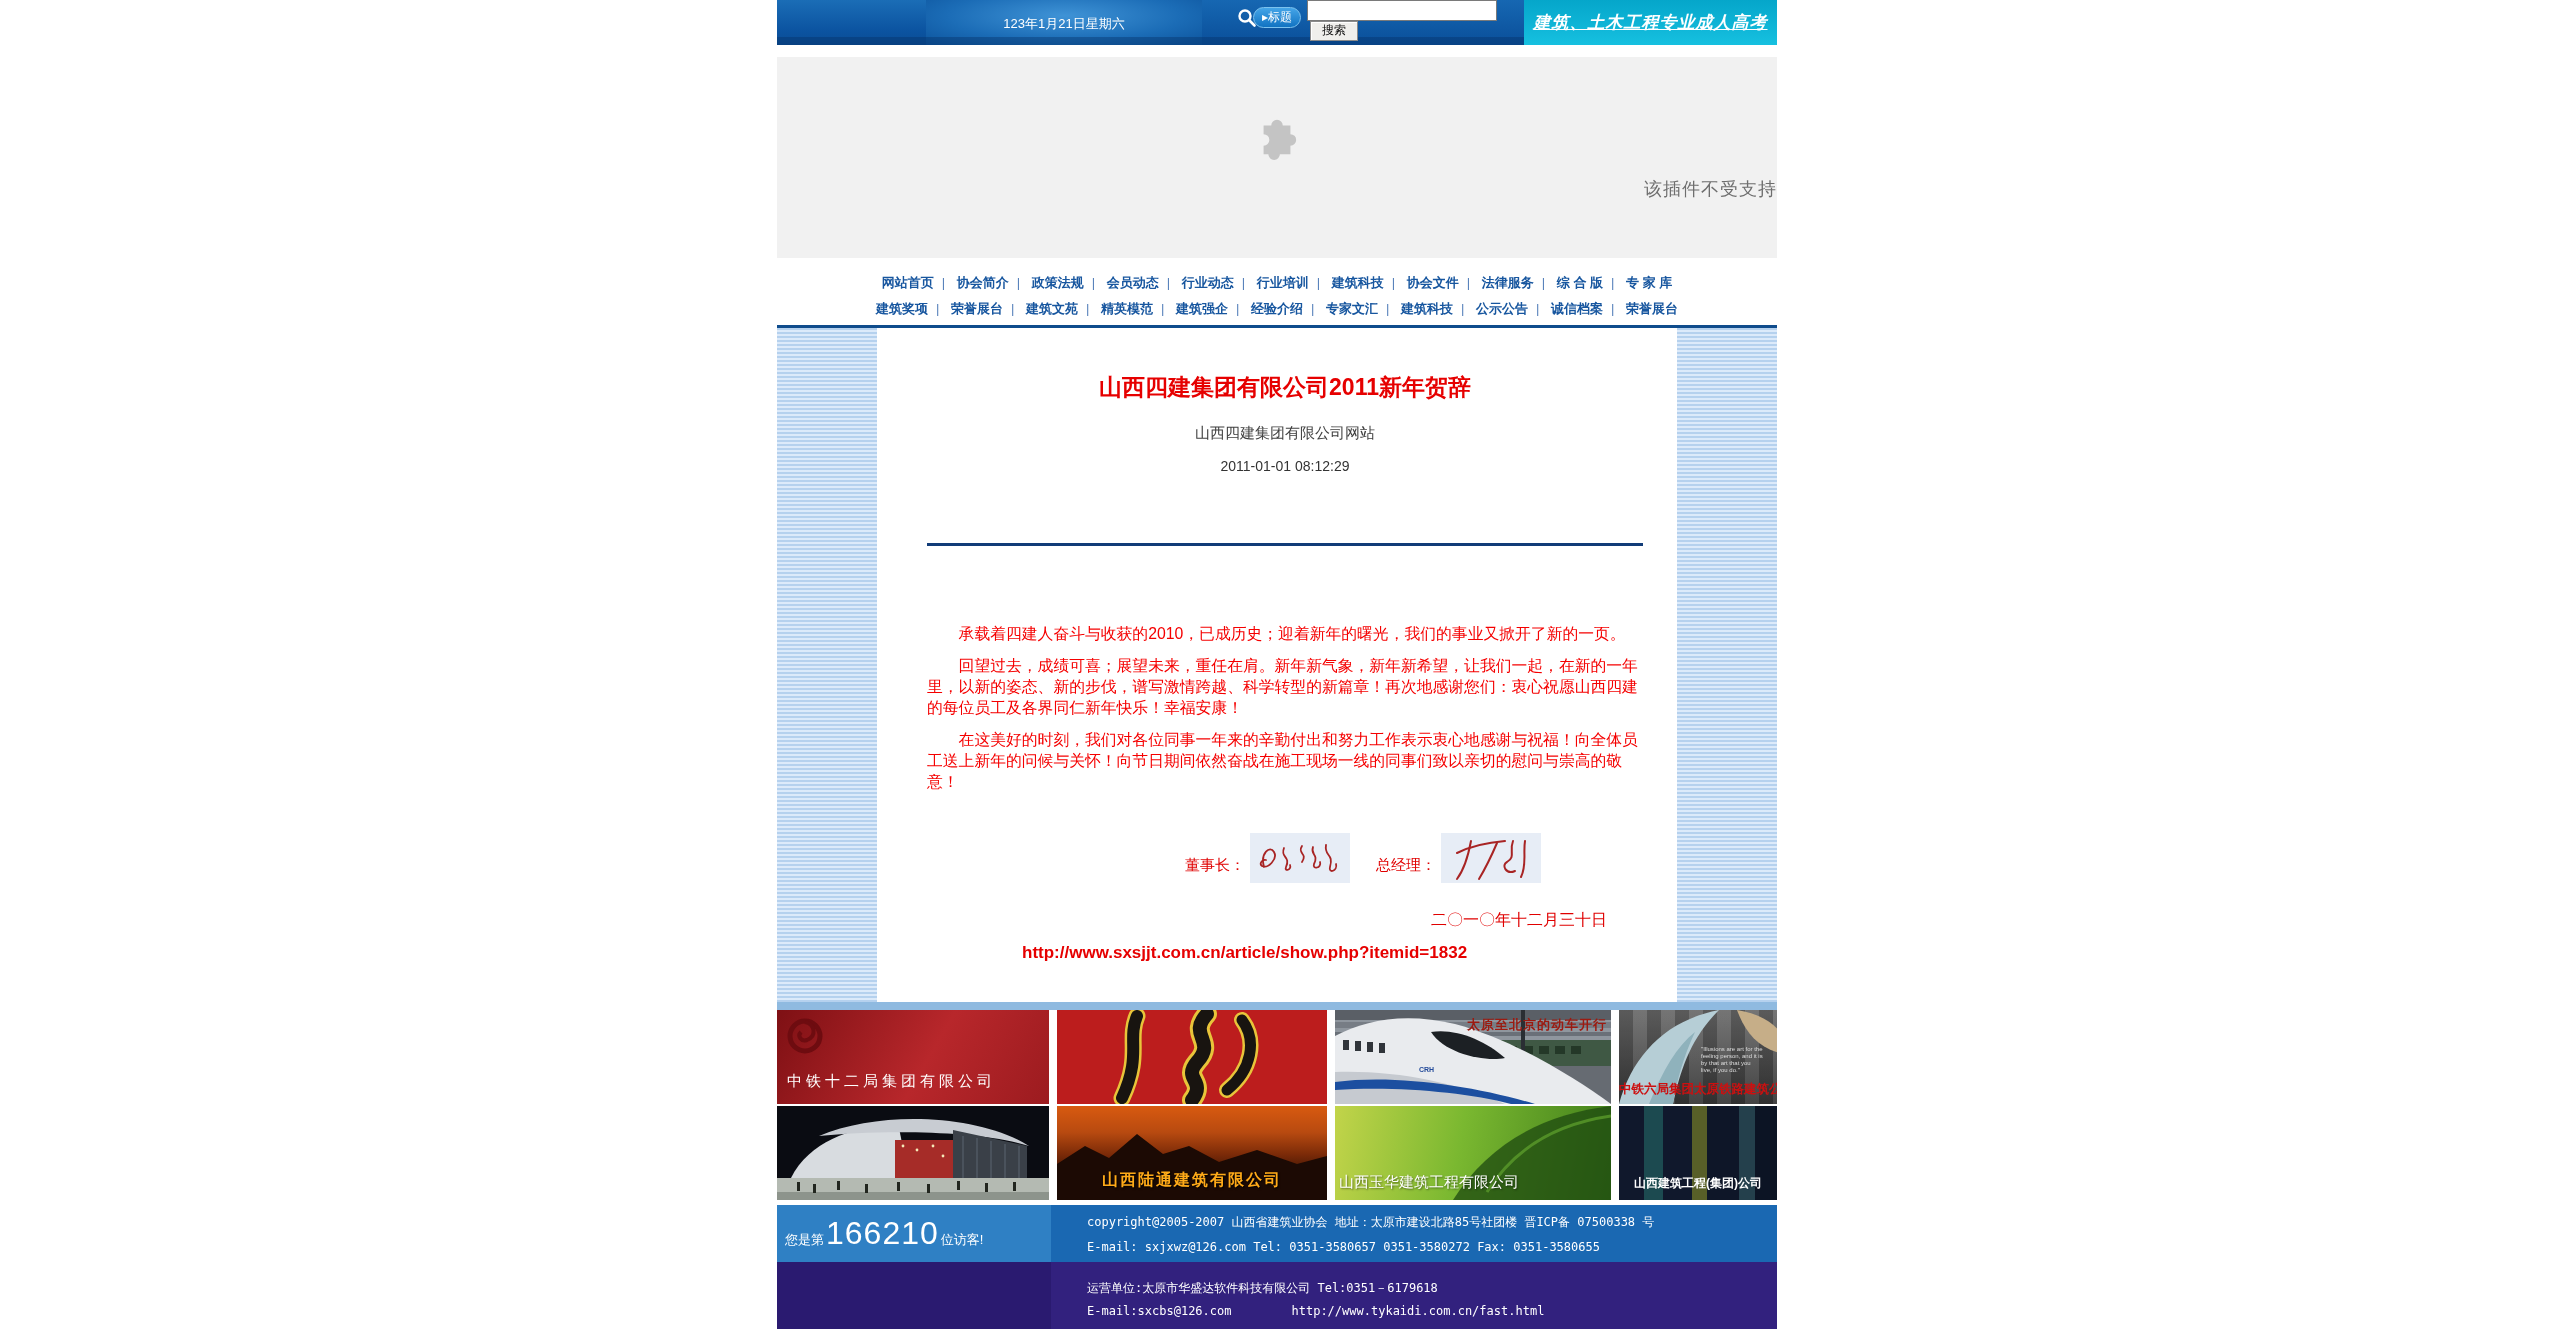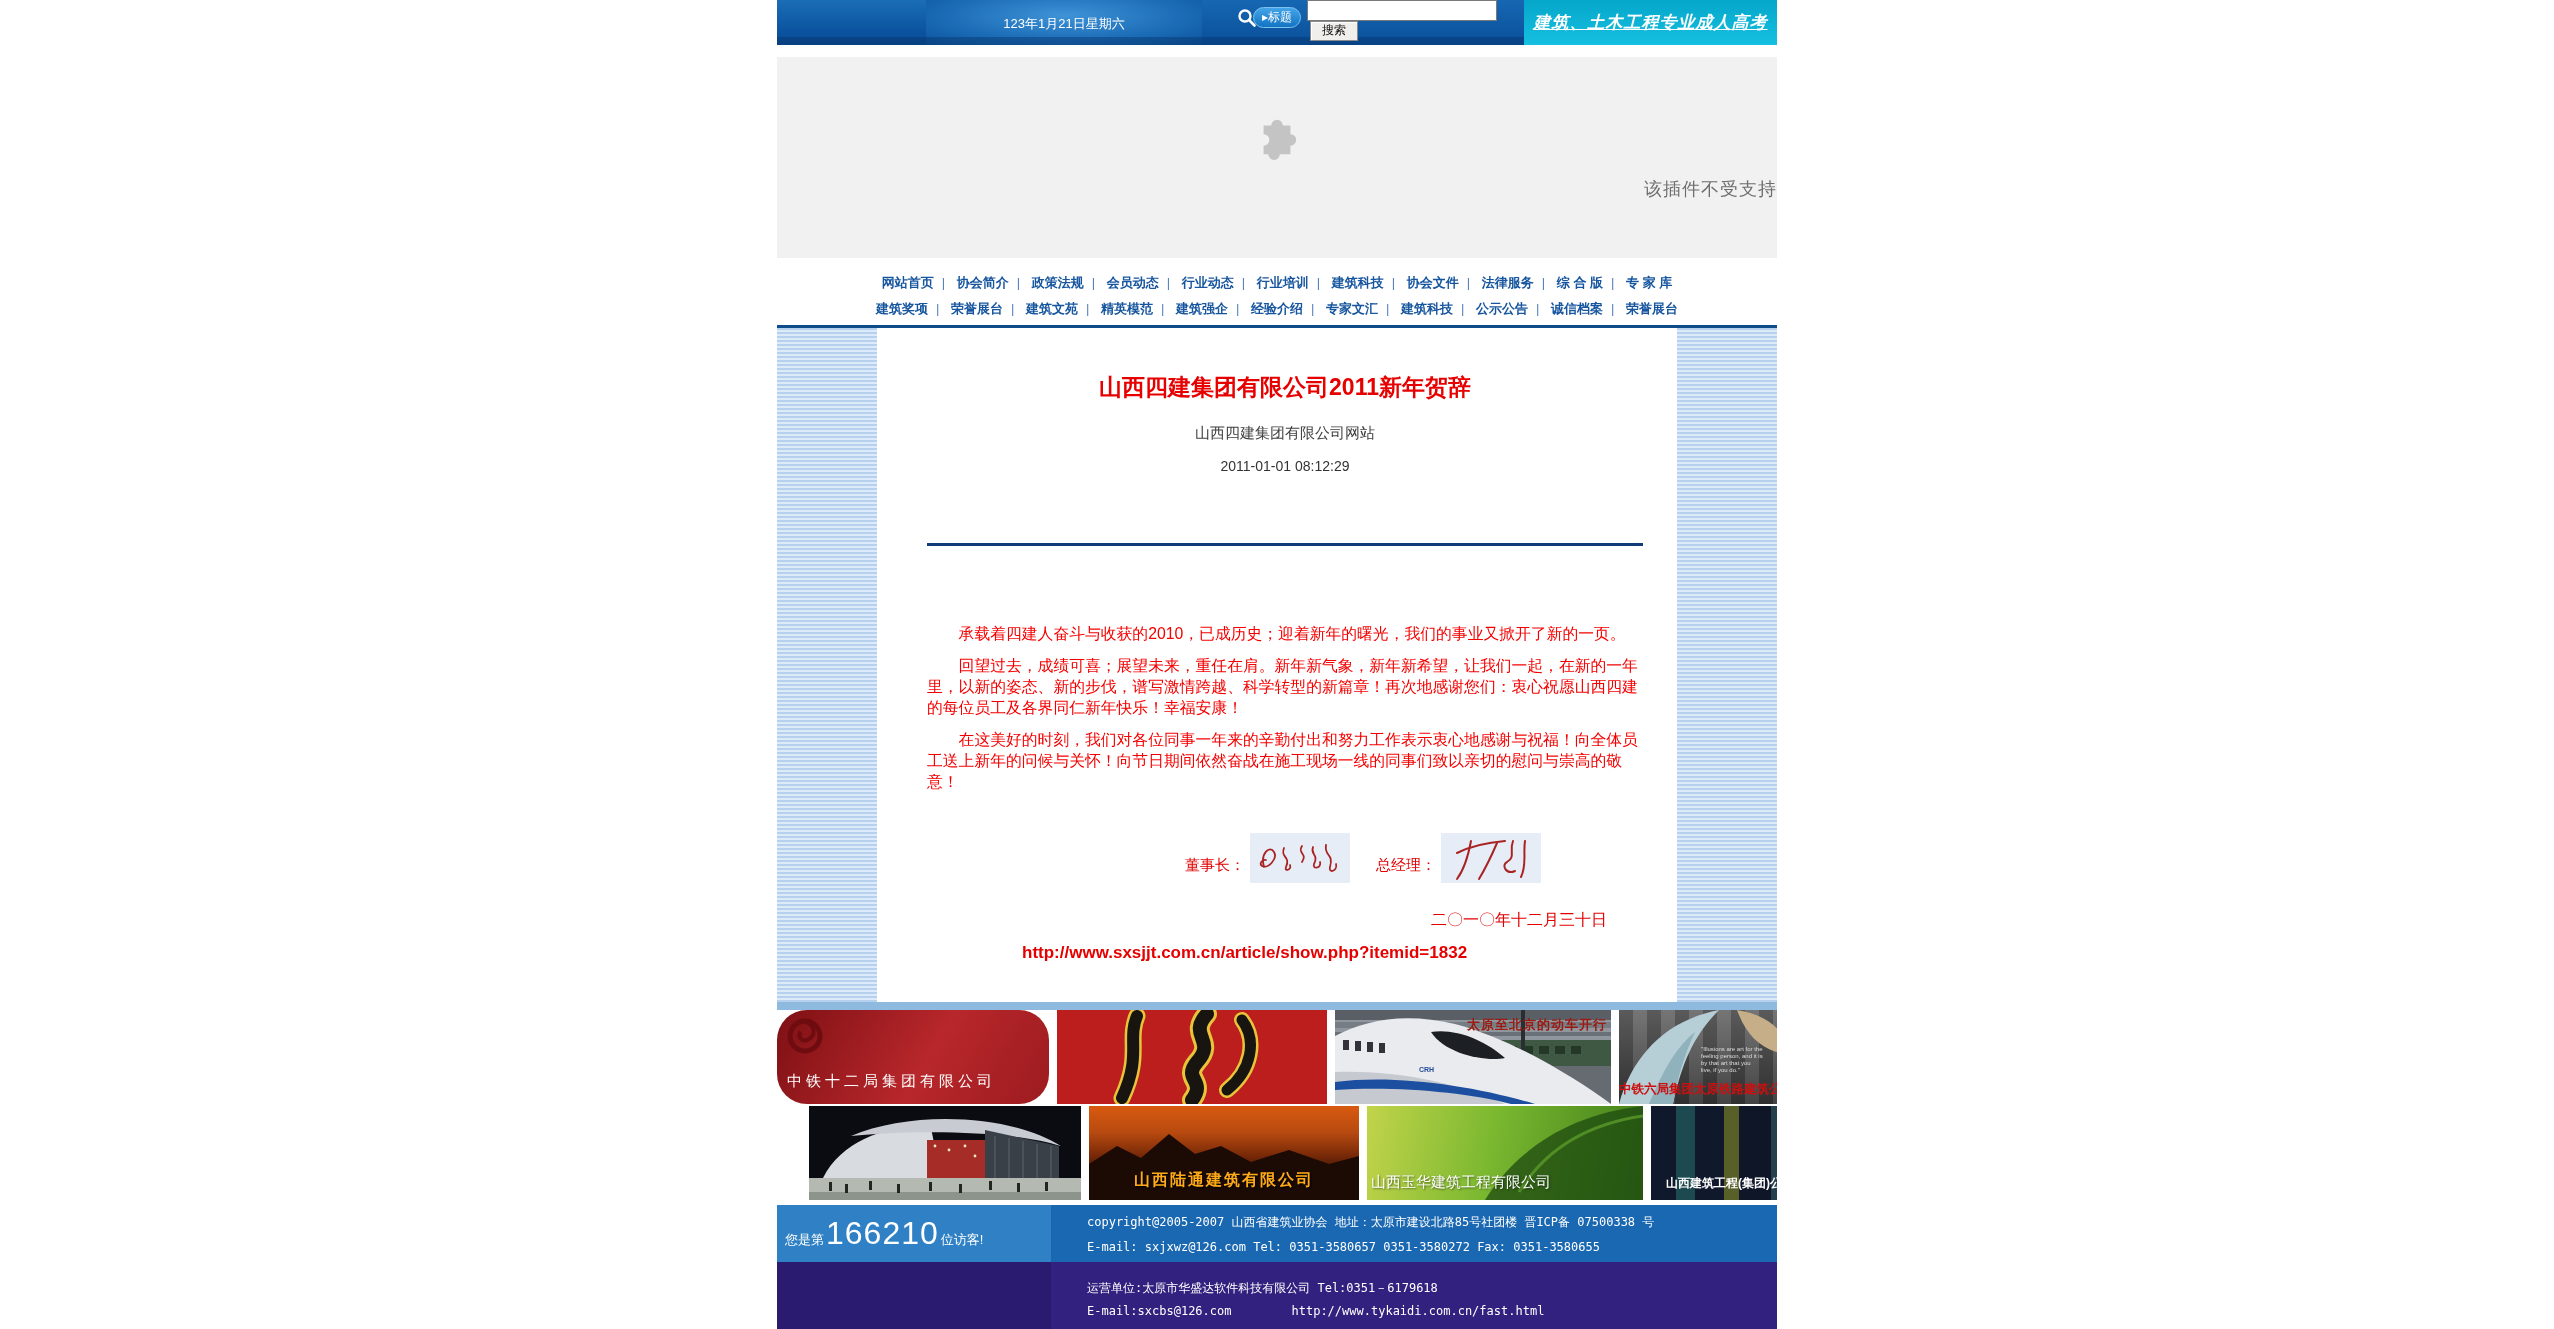--- a/index.html
+++ b/index.html
@@ -42,24 +42,24 @@
   .a-body p{margin:0 0 11px 0;font-size:15.8px;line-height:21px;color:#f50000;text-indent:2em;}
   .a-sign{position:absolute;top:505px;left:258px;display:flex;align-items:flex-end;}
   .sign-label{font-size:15px;color:#e00000;margin:0 5px 8px 0;white-space:nowrap;}
   .sign-label.second{margin-left:26px;}
   .sig{width:100px;height:50px;background:#e7edf6;}
   .a-signdate{position:absolute;top:582px;right:36px;font-size:16px;color:#e00000;}
   .a-url{position:absolute;top:615px;left:95px;font-size:17px;font-weight:bold;color:#e60000;cursor:pointer;}
   
   .band{position:absolute;top:1002px;left:0;width:1000px;height:8px;background:#8fbae0;}
   .brow{position:absolute;left:0;width:1000px;height:94px;}
-  .brow.r1{top:1010px;} .brow.r2{top:1106px;margin-left:32px;}
+  .brow.r1{top:1010px;} .brow.r2{top:1106px;}
   .cell{position:absolute;top:0;height:94px;overflow:hidden;cursor:pointer;}
   .cell.c1{left:0;width:272px;} .cell.c2{left:280px;width:270px;} .cell.c3{left:558px;width:276px;} .cell.c4{left:842px;width:158px;}
-  .b-ztsej{background:linear-gradient(120deg,#7e1014,#b8272b 55%,#9c1b1f);border-radius:30px;}
+  .b-ztsej{background:linear-gradient(120deg,#7e1014,#b8272b 55%,#9c1b1f);}
   .b-ztsej .cap{position:absolute;bottom:13px;left:10px;color:#fff;font-size:15px;letter-spacing:4px;font-family:"DejaVu Serif","Liberation Serif",serif;white-space:nowrap;}
   .b-cal{background:#bc1d1d;}
   .b-train .cap{position:absolute;top:6px;right:4px;color:#9c1a10;font-weight:bold;font-size:13px;letter-spacing:1px;}
   .b-lily{background:linear-gradient(#6e6e6e,#3a3a3a);}
   .b-lily::before{content:"";position:absolute;inset:0;background:repeating-linear-gradient(90deg,rgba(0,0,0,.18) 0 14px,rgba(255,255,255,.05) 14px 28px);}
   .b-lily .quote{position:absolute;top:36px;right:14px;width:62px;color:#ddd;font-size:6px;line-height:7px;}
   .b-lily .cap{position:absolute;bottom:6px;left:0px;color:#cc1010;font-weight:bold;font-size:12.5px;white-space:nowrap;letter-spacing:0px;}
   .b-sunset{background:linear-gradient(#d85a10 0%,#b84a10 28%,#7a2a08 52%,#2a0e04 78%,#140804 100%);}
   .b-sunset .cap{position:absolute;bottom:9px;left:0;width:100%;text-align:center;color:#ffaa18;font-weight:bold;font-size:16px;letter-spacing:2px;text-shadow:1px 1px 2px #000;white-space:nowrap;}
   .b-leaf{background:linear-gradient(100deg,#c2d44a 0%,#7ab830 45%,#3f7d1a 100%);}

